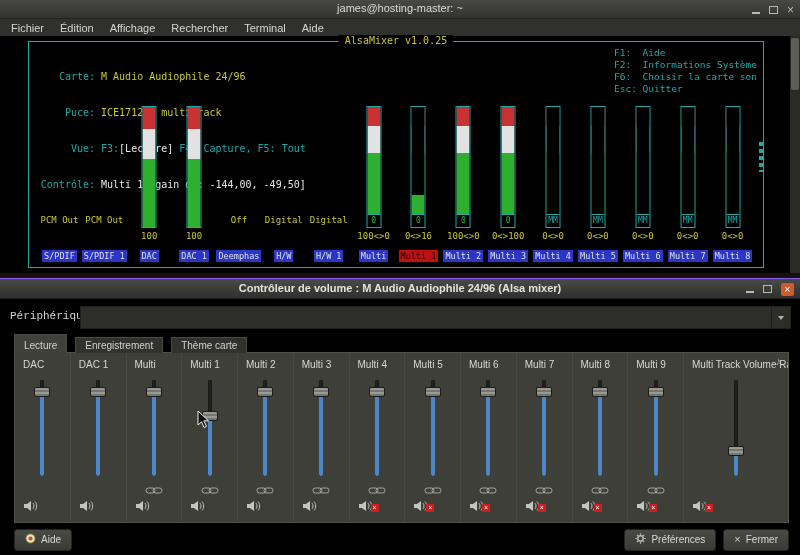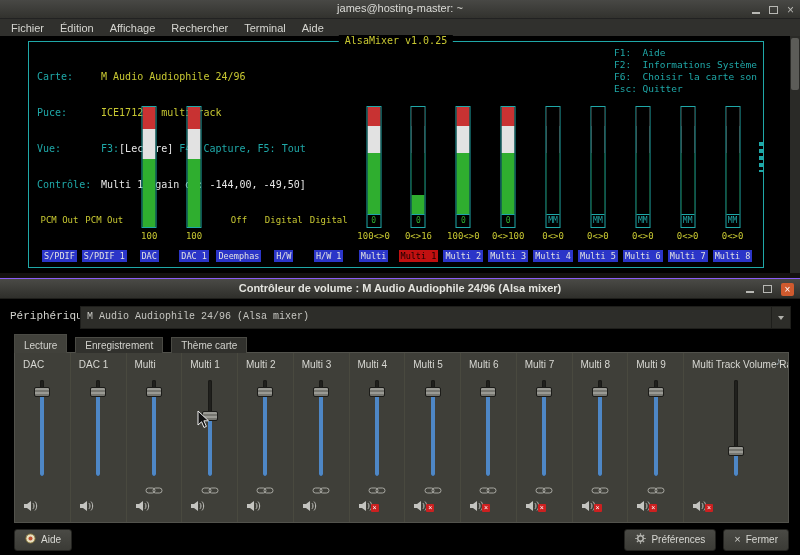--- a/index.html
+++ b/index.html
@@ -19,21 +19,21 @@
   .term-content{position:absolute;top:36px;left:0;right:10px;bottom:0;background:#000;
                 font-family:"DejaVu Sans Mono",monospace;}
   .term-scrollbar{position:absolute;top:36px;right:0;width:10px;bottom:0;background:#2a2a27;}
   .term-thumb{position:absolute;top:2px;left:1px;right:1px;height:52px;background:#5c5c58;border-radius:2px;}
 
   
   .alsa-box{position:absolute;left:28px;top:5px;width:734px;height:225px;border:1px solid var(--term-cyan,#1fa8a8);}
   .alsa-title{position:absolute;top:-7px;left:50%;transform:translateX(-50%);background:#000;padding:0 6px;
               color:var(--term-yellow,#c8c832);font-size:10px;white-space:nowrap;}
   .alsa-info{position:absolute;left:8px;top:5px;font-size:10px;line-height:12px;white-space:pre;}
-  .ilbl{display:inline-block;width:58px;text-align:left;color:var(--term-cyan,#1fa8a8);}
+  .ilbl{display:inline-block;width:58px;text-align:right;color:var(--term-cyan,#1fa8a8);}
   .ival{color:var(--term-yellow,#c8c832);}
   .ival-white{color:#e6e6e6;}
   .ival-cyan{color:var(--term-cyan,#1fa8a8);}
   .alsa-help{position:absolute;right:6px;top:5px;font-size:9.5px;line-height:12px;color:var(--term-cyan,#1fa8a8);white-space:pre;}
   .alsa-scroll{position:absolute;right:-1px;top:100px;width:5px;height:30px;
                background:repeating-linear-gradient(var(--term-cyan,#1fa8a8) 0 4px,transparent 4px 7px);}
   .alsa-channels{position:absolute;left:8px;top:64px;width:718px;display:flex;justify-content:center;}
   .alsa-chan{flex:1 1 0;display:flex;flex-direction:column;align-items:center;position:relative;min-width:0;}
   .alsa-bar-area{height:122px;width:100%;position:relative;}
   .alsa-bar{position:absolute;left:50%;transform:translateX(-50%);top:0;bottom:0;width:15px;
@@ -339,21 +339,20 @@
     <div class="mx-title">Contrôleur de volume : M Audio Audiophile 24/96 (Alsa mixer)</div>
     <div class="tb-controls">
       <span><span class="ico-min"></span></span>
       <span><span class="ico-max"></span></span>
       <span><span class="mx-close">×</span></span>
     </div>
   </div>
   <div class="device-row">
     <span class="device-label">Périphérique :</span>
     <div class="combo">
-      <span class="combo-text">M Audio Audiophile 24/96 (Alsa mixer)</span>
       <span class="combo-arrow-box">
           <span class="arrow-down"></span>
         </span>
     </div>
   </div>
   <div class="tabs">
       <span class="tab active">Lecture</span>
       <span class="tab">Enregistrement</span>
       <span class="tab">Thème carte</span>
     </div>

